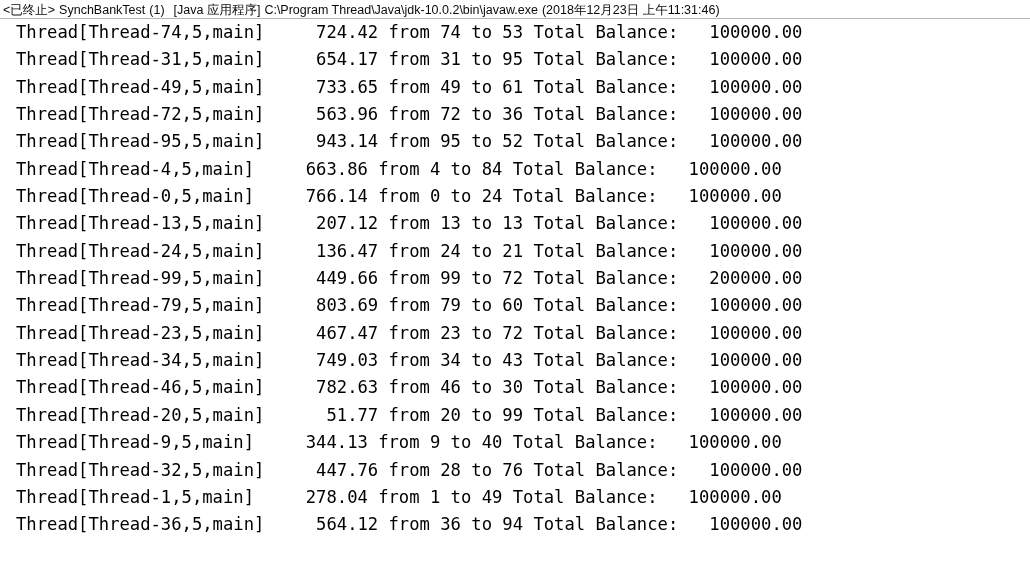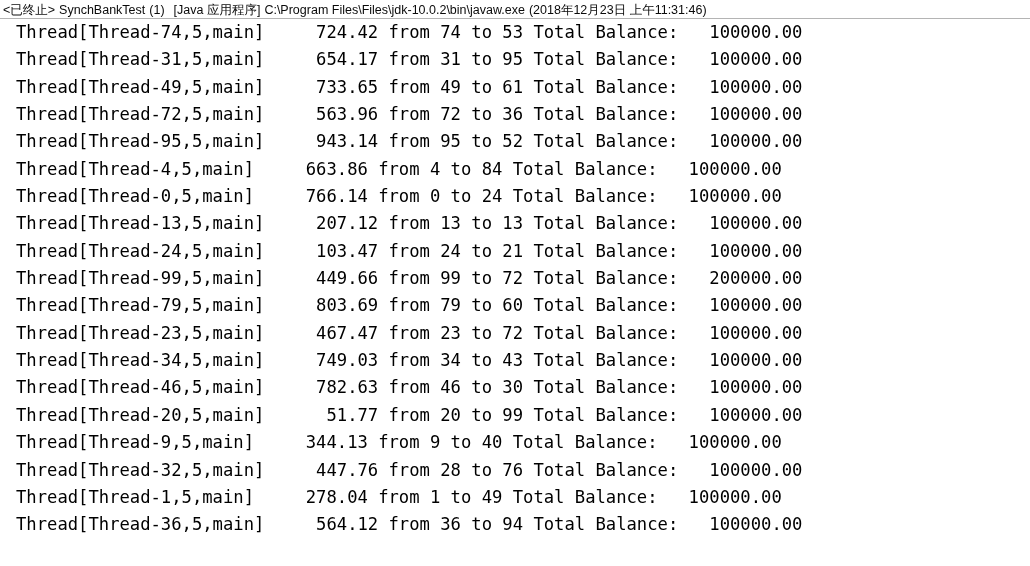--- a/index.html
+++ b/index.html
@@ -59,35 +59,35 @@
 
 <div id="console-header">
   <span class="seg">&lt;已终止&gt;</span>
   <span class="gap-sm"></span>
   <span class="seg">SynchBankTest</span>
   <span class="gap-sm"></span>
   <span class="seg">(1)</span>
   <span class="gap-md"></span>
   <span class="seg">[Java 应用程序]</span>
   <span class="gap-sm"></span>
-  <span class="seg">C:\Program Files\Files\jdk-10.0.2\bin\javaw.exe</span>
+  <span class="seg">C:\Program Thread\Java\jdk-10.0.2\bin\javaw.exe</span>
   <span class="gap-sm"></span>
   <span class="seg">(2018年12月23日 上午11:31:46)</span>
 </div>
 
 <div id="console-output">
     <div class="console-line">Thread[Thread-74,5,main]     724.42 from 74 to 53 Total Balance:   100000.00</div>
     <div class="console-line">Thread[Thread-31,5,main]     654.17 from 31 to 95 Total Balance:   100000.00</div>
     <div class="console-line">Thread[Thread-49,5,main]     733.65 from 49 to 61 Total Balance:   100000.00</div>
     <div class="console-line">Thread[Thread-72,5,main]     563.96 from 72 to 36 Total Balance:   100000.00</div>
     <div class="console-line">Thread[Thread-95,5,main]     943.14 from 95 to 52 Total Balance:   100000.00</div>
     <div class="console-line">Thread[Thread-4,5,main]     663.86 from 4 to 84 Total Balance:   100000.00</div>
     <div class="console-line">Thread[Thread-0,5,main]     766.14 from 0 to 24 Total Balance:   100000.00</div>
     <div class="console-line">Thread[Thread-13,5,main]     207.12 from 13 to 13 Total Balance:   100000.00</div>
-    <div class="console-line">Thread[Thread-24,5,main]     103.47 from 24 to 21 Total Balance:   100000.00</div>
+    <div class="console-line">Thread[Thread-24,5,main]     136.47 from 24 to 21 Total Balance:   100000.00</div>
     <div class="console-line">Thread[Thread-99,5,main]     449.66 from 99 to 72 Total Balance:   200000.00</div>
     <div class="console-line">Thread[Thread-79,5,main]     803.69 from 79 to 60 Total Balance:   100000.00</div>
     <div class="console-line">Thread[Thread-23,5,main]     467.47 from 23 to 72 Total Balance:   100000.00</div>
     <div class="console-line">Thread[Thread-34,5,main]     749.03 from 34 to 43 Total Balance:   100000.00</div>
     <div class="console-line">Thread[Thread-46,5,main]     782.63 from 46 to 30 Total Balance:   100000.00</div>
     <div class="console-line">Thread[Thread-20,5,main]      51.77 from 20 to 99 Total Balance:   100000.00</div>
     <div class="console-line">Thread[Thread-9,5,main]     344.13 from 9 to 40 Total Balance:   100000.00</div>
     <div class="console-line">Thread[Thread-32,5,main]     447.76 from 28 to 76 Total Balance:   100000.00</div>
     <div class="console-line">Thread[Thread-1,5,main]     278.04 from 1 to 49 Total Balance:   100000.00</div>
     <div class="console-line">Thread[Thread-36,5,main]     564.12 from 36 to 94 Total Balance:   100000.00</div>

